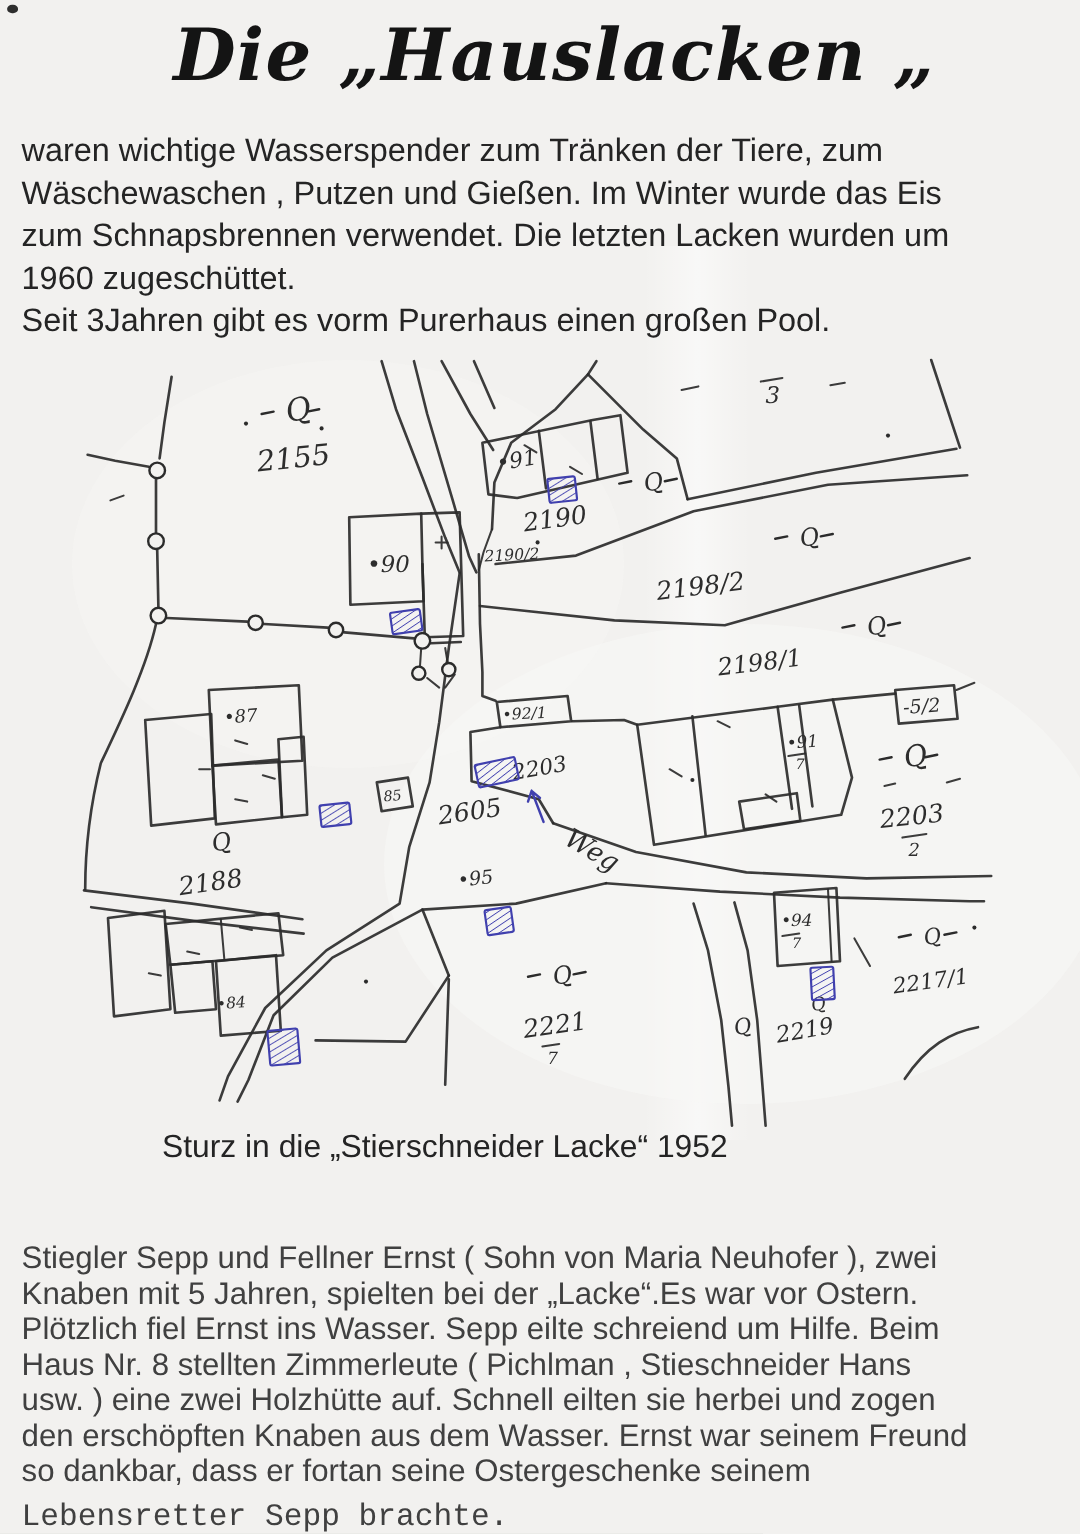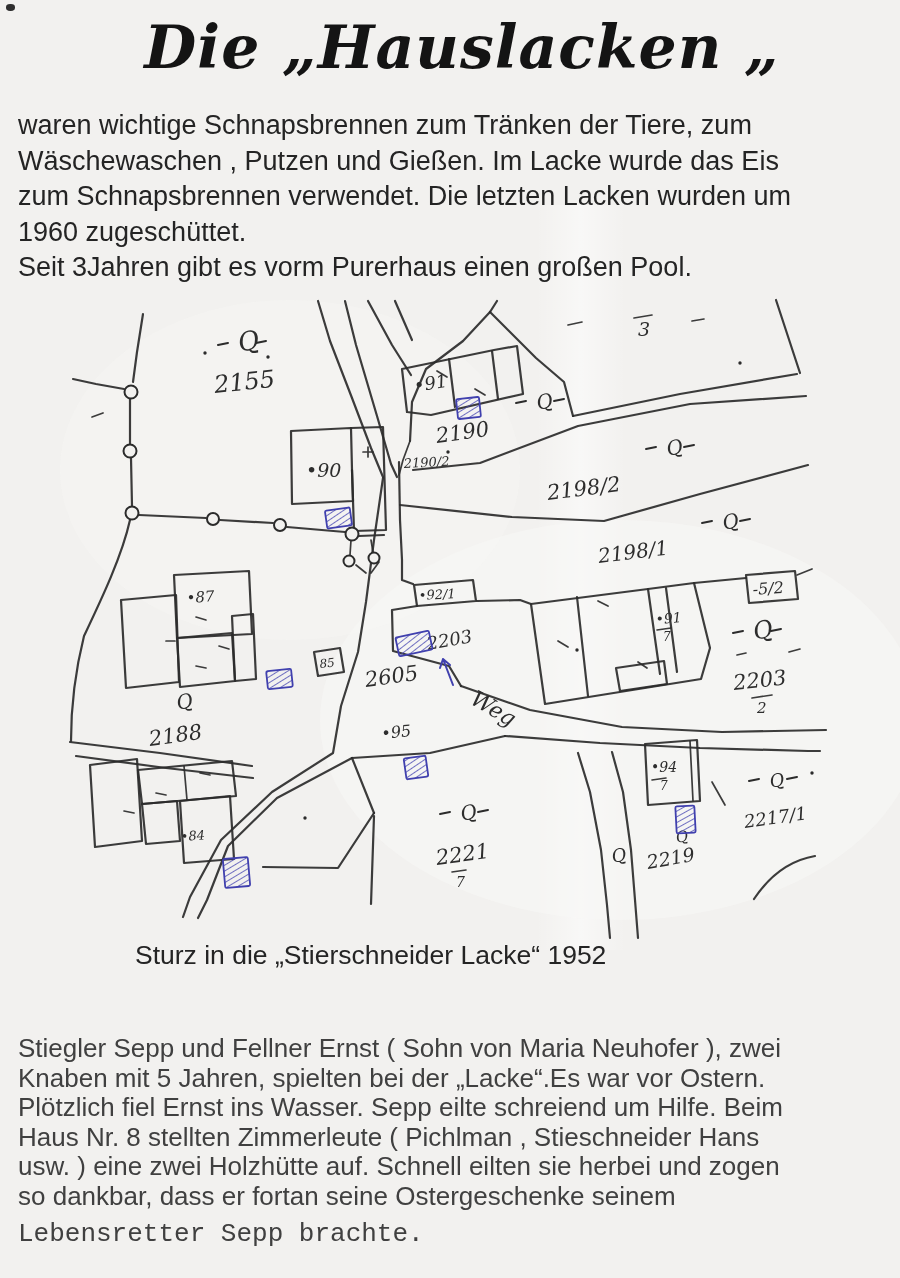--- a/index.html
+++ b/index.html
@@ -29,22 +29,22 @@
 </style>
 </head>
 <body>
 
 <div class="page">
   <div class="scanband"></div>
   <div class="speck"></div>
 
   <div class="title">Die „Hauslacken „</div>
   <div class="intro">
-      <div class="tline">waren wichtige Schnapsbrennen zum Tränken der Tiere, zum</div>
-      <div class="tline">Wäschewaschen , Putzen und Gießen.  Im Lacke wurde  das Eis</div>
+      <div class="tline">waren wichtige Wasserspender zum Tränken der Tiere, zum</div>
+      <div class="tline">Wäschewaschen , Putzen und Gießen.  Im Winter wurde  das Eis</div>
       <div class="tline">zum Schnapsbrennen verwendet. Die letzten Lacken wurden um</div>
       <div class="tline">1960 zugeschüttet.</div>
       <div class="tline">Seit 3Jahren gibt es vorm Purerhaus einen großen Pool.</div>
     </div>
 
   <svg class="map" id="mapsvg" width="900" height="650" viewBox="0 295 900 650">
     <defs>
       <pattern id="ph" width="5" height="5" patternUnits="userSpaceOnUse" patternTransform="rotate(64)">
         <line x1="0" y1="0" x2="0" y2="5" stroke="#4343b0" stroke-width="1.5"></line>
       </pattern>
@@ -222,16 +222,17 @@
       </g>
   </svg>
 
   <div class="caption">Sturz in die „Stierschneider Lacke“  1952</div>
   <div class="story">
       <div class="tline">Stiegler Sepp und Fellner Ernst ( Sohn von Maria Neuhofer ), zwei</div>
       <div class="tline">Knaben mit 5 Jahren, spielten bei der „Lacke“.Es war vor Ostern.</div>
       <div class="tline">Plötzlich fiel Ernst ins Wasser. Sepp eilte schreiend um Hilfe. Beim</div>
       <div class="tline">Haus Nr. 8 stellten Zimmerleute  ( Pichlman , Stieschneider Hans</div>
       <div class="tline">usw. ) eine zwei Holzhütte auf. Schnell eilten sie herbei und zogen</div>
+      <div class="tline">den erschöpften Knaben aus dem Wasser. Ernst war seinem Freund</div>
       <div class="tline">so dankbar, dass er fortan  seine Ostergeschenke seinem</div>
       <div class="tline">Lebensretter Sepp brachte.</div>
     </div>
 </div>
 
 </body></html>

